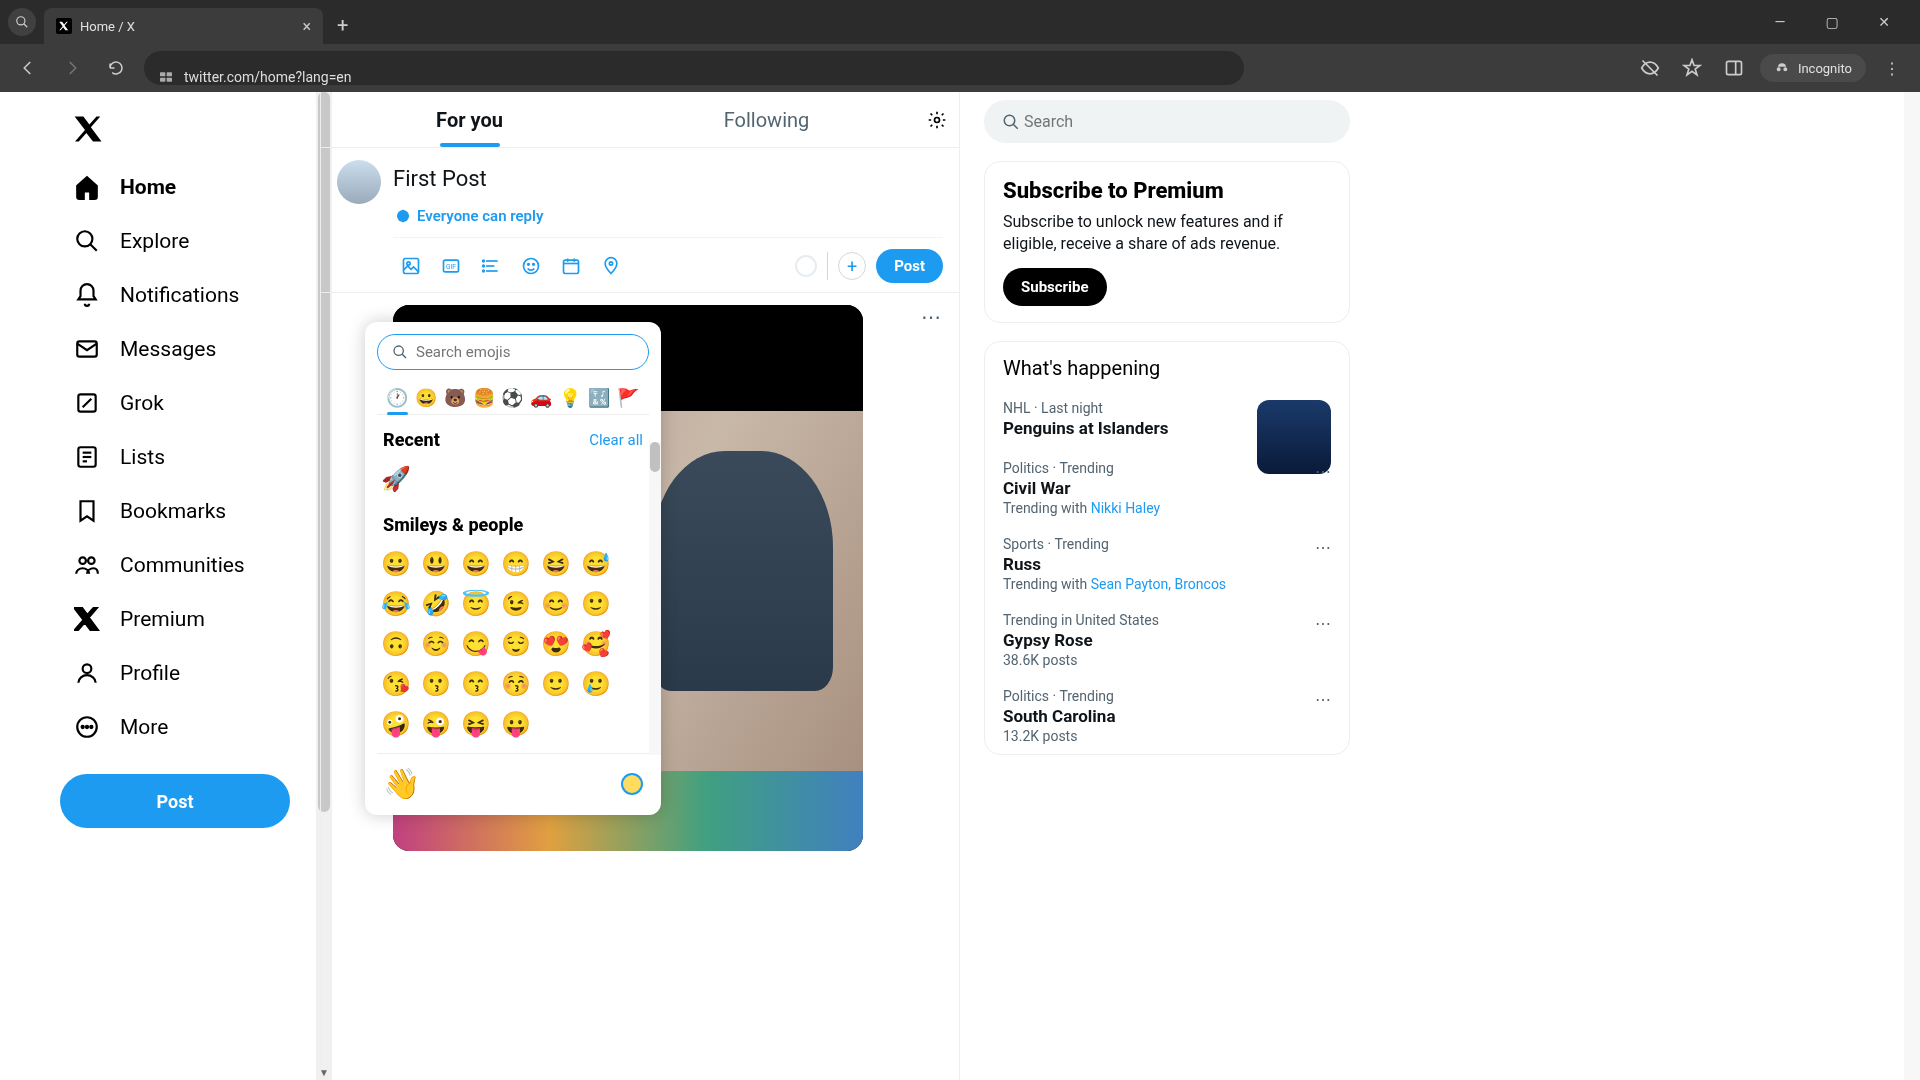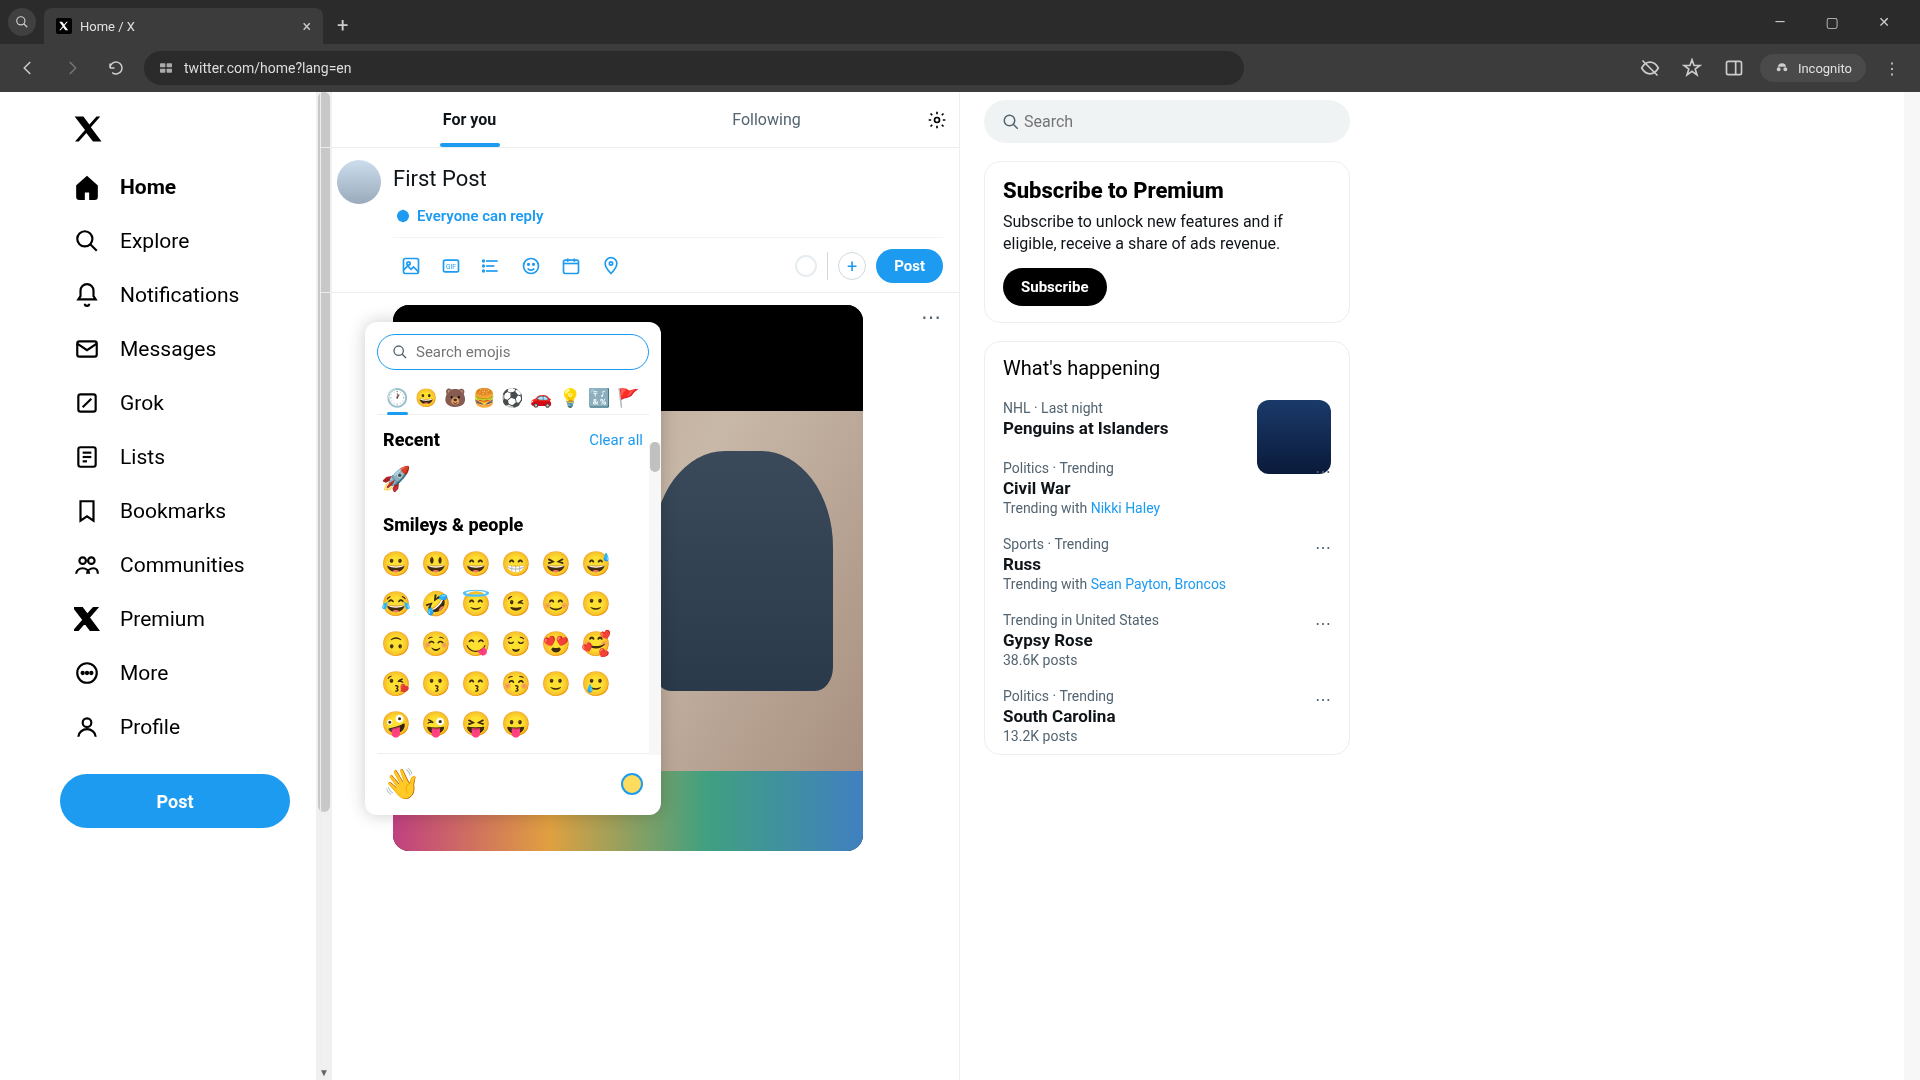--- a/index.html
+++ b/index.html
@@ -15,42 +15,42 @@
 .tab .favicon svg { width:10px; height:10px; fill:#fff;}
 .tab-title { color:#e0e0e0; font-size:13px; flex:1; white-space:nowrap; overflow:hidden;}
 .tab-close { color:#ccc; font-size:16px; cursor:pointer;}
 .new-tab { color:#ccc; font-size:20px; padding:0 10px; cursor:pointer; margin-top:6px;}
 .window-controls { margin-left:auto; display:flex; gap:12px; padding-right:8px;}
 .window-controls div { width:40px; height:32px; display:flex; align-items:center; justify-content:center; color:#ccc; font-size:14px;}
 .addr-bar { display:flex; align-items:center; background:#3c3c3c; height:48px; padding:0 12px; gap:12px;}
 .nav-btn { width:32px; height:32px; display:flex; align-items:center; justify-content:center; color:#ccc; border-radius:50%;}
 .nav-btn.disabled { opacity:.4;}
 .nav-btn svg { width:18px; height:18px; fill:#ccc; stroke:#ccc;}
-.url-box { flex:1; background:#2b2b2b; border-radius:20px; height:34px; display:flex; align-items:center; padding:0 14px; gap:10px; max-width:1100px;}
+.url-box { flex:1; background:#2b2b2b; border-radius:20px; height:34px; display:flex; align-items:flex-end; padding:0 14px; gap:10px; max-width:1100px;}
 .url-box svg { width:16px; height:16px; fill:#aaa;}
 .url-text { color:#ddd; font-size:14px; }
 .addr-right { display:flex; align-items:center; gap:10px; margin-left:auto;}
 .addr-right .icon-btn { width:32px; height:32px; display:flex; align-items:center; justify-content:center; color:#ccc;}
 .incognito-badge { background:#4a4a4a; border-radius:16px; padding:6px 14px; color:#e0e0e0; font-size:13px; display:flex; align-items:center; gap:8px;}
 
 
 .page { display:flex; height:calc(1080px - 92px); background:#fff; position:relative;}
 
 .left-nav { width:320px; padding:10px 0 10px 60px; display:flex; flex-direction:column;}
 .logo-x { padding:12px 14px; }
 .logo-x svg { width:30px; height:30px; fill:#000;}
 .nav-item { display:flex; align-items:center; gap:20px; padding:14px 14px; border-radius:30px; cursor:pointer; font-size:21px;}
 .nav-item.active { font-weight:700;}
 .nav-item svg { width:26px; height:26px; fill:none; stroke:#000; stroke-width:2;}
 .nav-item.active svg { fill:#000; stroke:#000;}
 .post-btn-big { background:#1d9bf0; color:#fff; border:none; border-radius:30px; width:230px; height:54px; font-size:18px; font-weight:700; margin:20px 0 0 0; cursor:pointer;}
 
 .center-col { width:640px; border-left:1px solid #eee; border-right:1px solid #eee; position:relative; overflow:hidden;}
 .tabs-row { display:flex; align-items:center; height:56px; border-bottom:1px solid #eee; position:relative;}
-.feed-tab { flex:1; text-align:center; font-size:16px; color:#536471; cursor:pointer; height:100%; display:flex; align-items:center; justify-content:center; position:relative;}
+.feed-tab { flex:1; text-align:center; font-size:20px; color:#536471; cursor:pointer; height:100%; display:flex; align-items:center; justify-content:center; position:relative;}
 .feed-tab.active { color:#0f1419; font-weight:700;}
 .feed-tab.active::after { content:''; position:absolute; bottom:0; width:60px; height:4px; background:#1d9bf0; border-radius:2px;}
 .settings-icon { width:44px; display:flex; align-items:center; justify-content:center;}
 .settings-icon svg { width:20px; height:20px; stroke:#000; fill:none; stroke-width:2;}
 
 .compose { padding:12px 16px 8px; border-bottom:1px solid #eee; display:flex; gap:12px;}
 .avatar { width:44px; height:44px; border-radius:50%; background:linear-gradient(#cde,#9ab); flex-shrink:0;}
 .compose-body { flex:1;}
 .compose-text { font-size:22px; color:#0f1419; padding:6px 0 14px;}
 .reply-badge { display:inline-flex; align-items:center; gap:6px; color:#1d9bf0; font-size:15px; font-weight:600; padding:2px 2px 12px; cursor:pointer;}
@@ -261,33 +261,33 @@
         <span>Communities</span>
       </div>
     <div class="nav-item">
         <svg viewBox="0 0 24 24">
           <path d="M18 2h3l-7.5 8.6L22 22h-6.8l-5.3-6.9L3.8 22H.8l8-9.2L.5 2h7l4.8 6.3L18 2z" fill="#000"></path>
         </svg>
         <span>Premium</span>
       </div>
     <div class="nav-item">
         <svg viewBox="0 0 24 24">
+          <circle cx="12" cy="8" r="4"></circle>
+          <path d="M4 21c0-4 4-7 8-7s8 3 8 7"></path>
+        </svg>
+        <span>Profile</span>
+      </div>
+    <div class="nav-item">
+        <svg viewBox="0 0 24 24">
           <circle cx="12" cy="12" r="9"></circle>
           <circle cx="8" cy="12" r="1" fill="#000"></circle>
           <circle cx="12" cy="12" r="1" fill="#000"></circle>
           <circle cx="16" cy="12" r="1" fill="#000"></circle>
         </svg>
         <span>More</span>
-      </div>
-    <div class="nav-item">
-        <svg viewBox="0 0 24 24">
-          <circle cx="12" cy="8" r="4"></circle>
-          <path d="M4 21c0-4 4-7 8-7s8 3 8 7"></path>
-        </svg>
-        <span>Profile</span>
       </div>
     <button class="post-btn-big">Post</button>
   </div>
 
   <div class="page-scrollbar">
     <div class="arrow up">▲</div>
     <div class="thumb"></div>
     <div class="arrow down">▼</div>
   </div>
 

